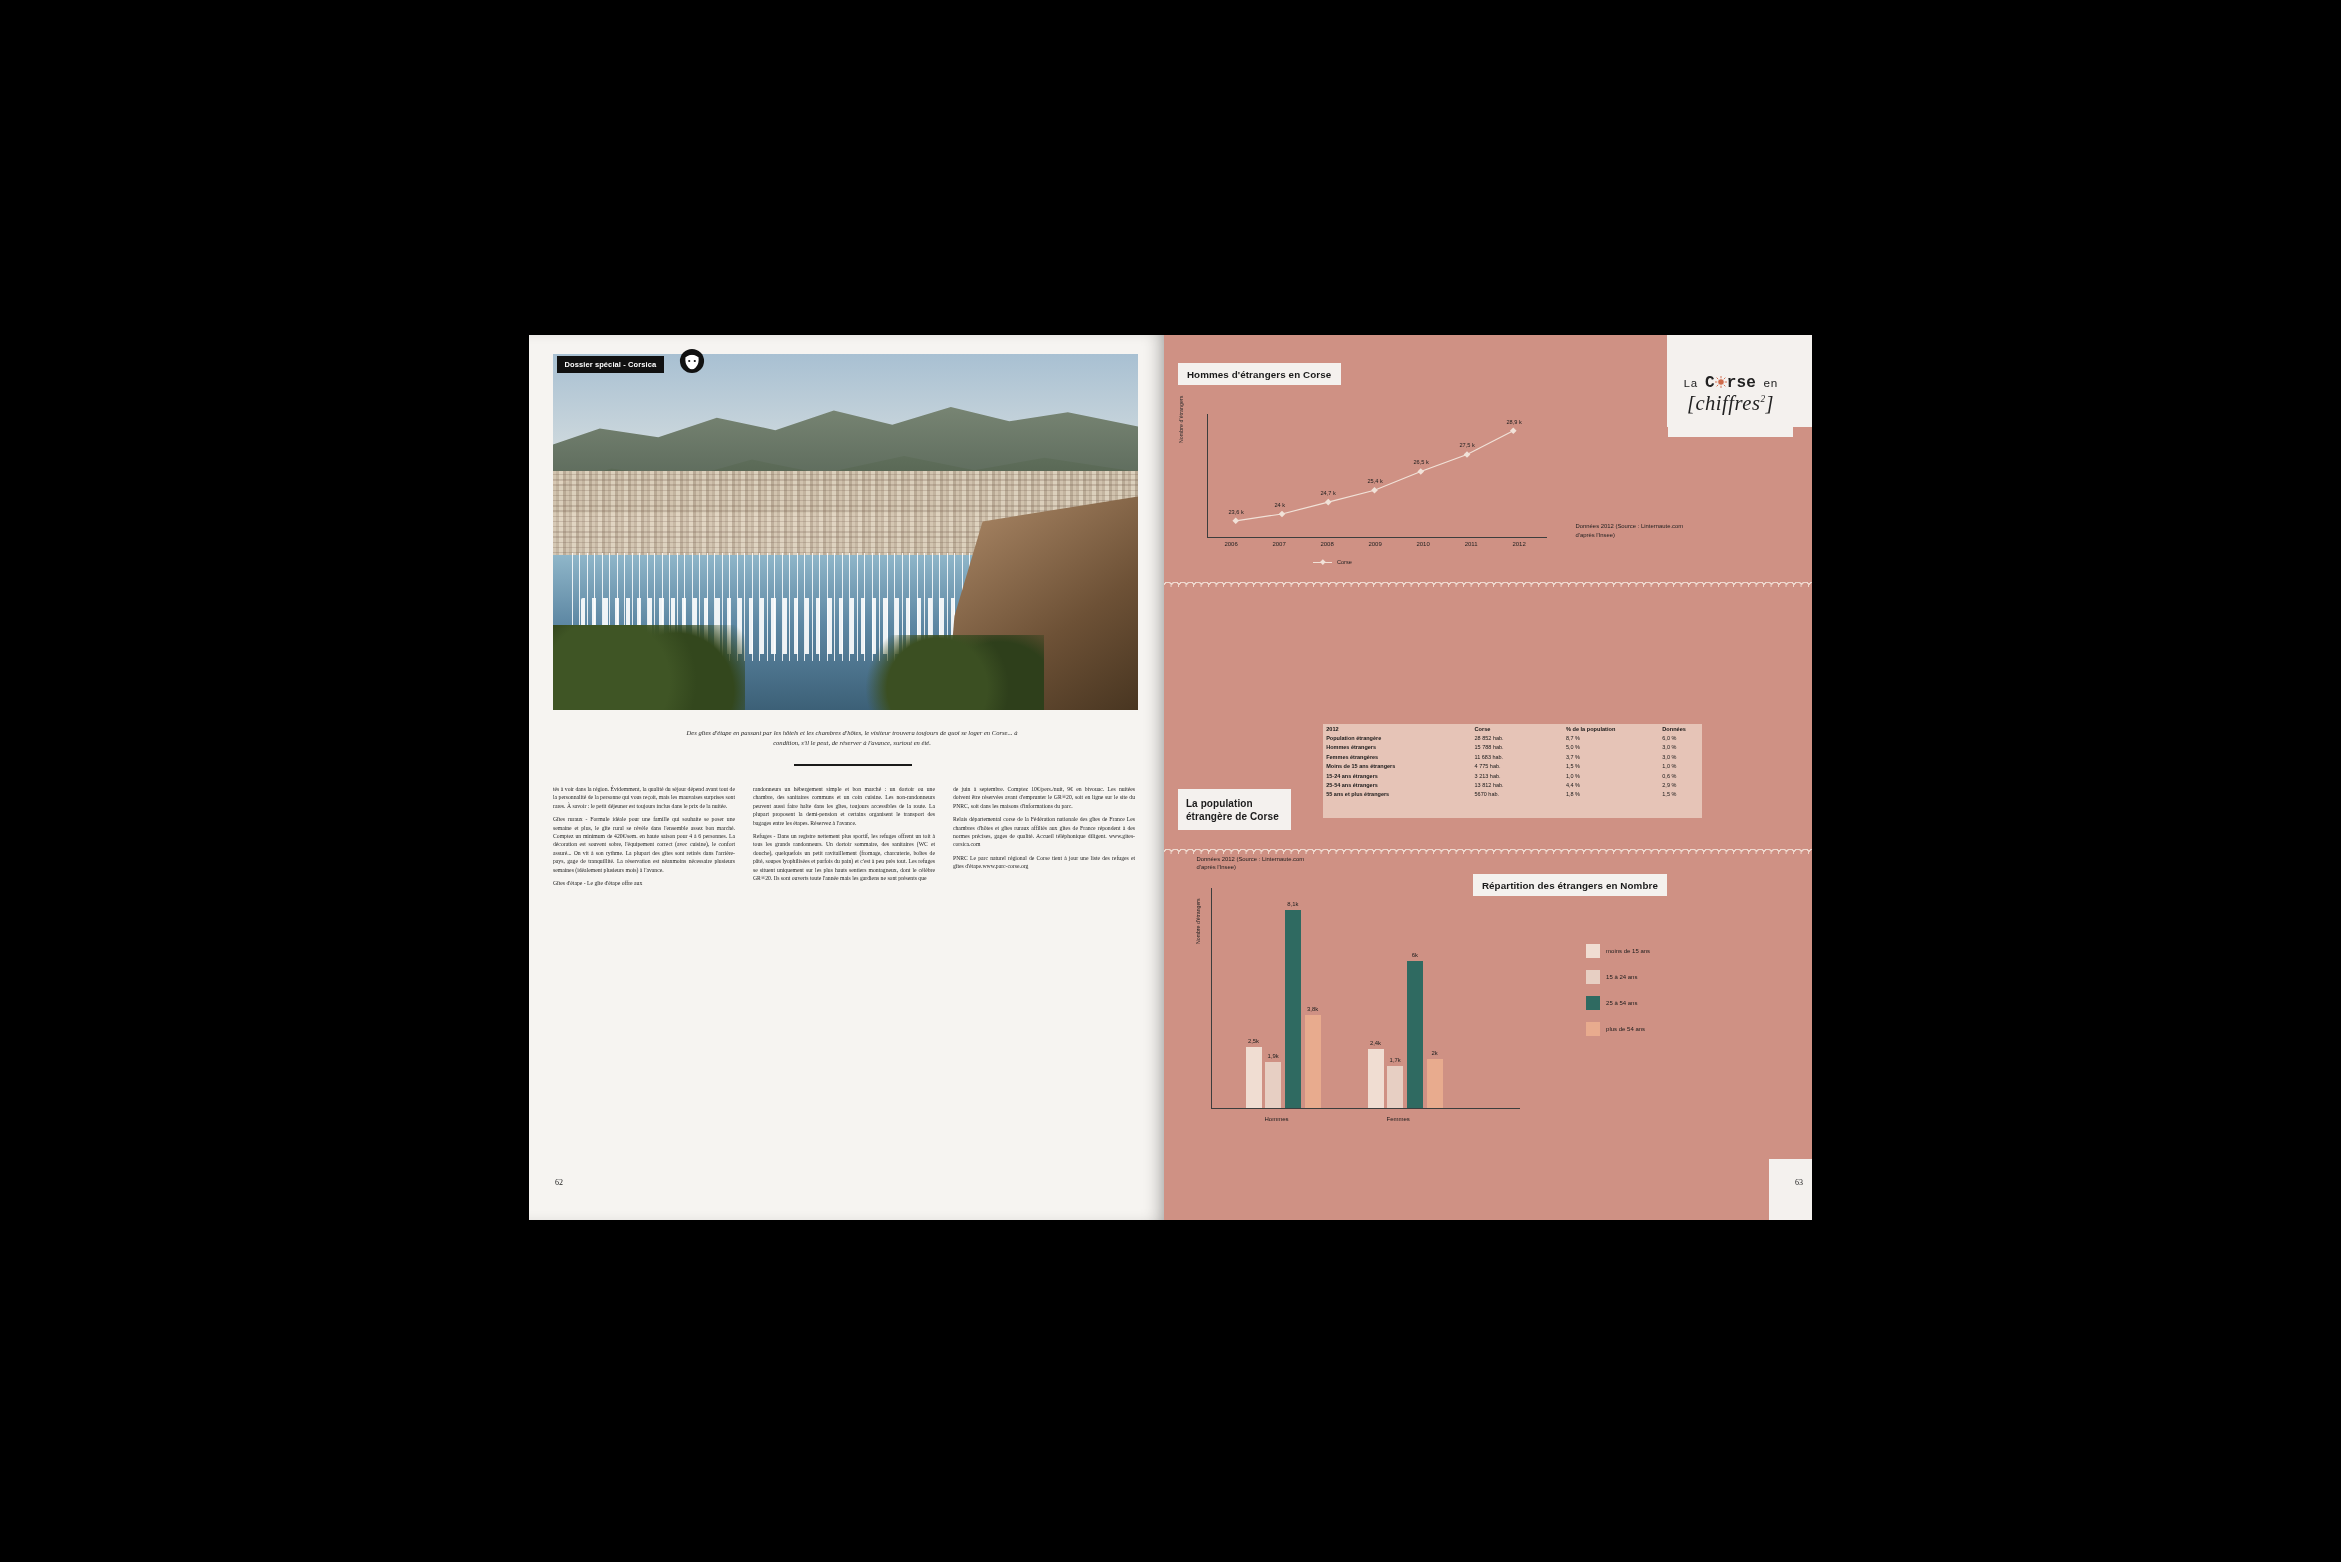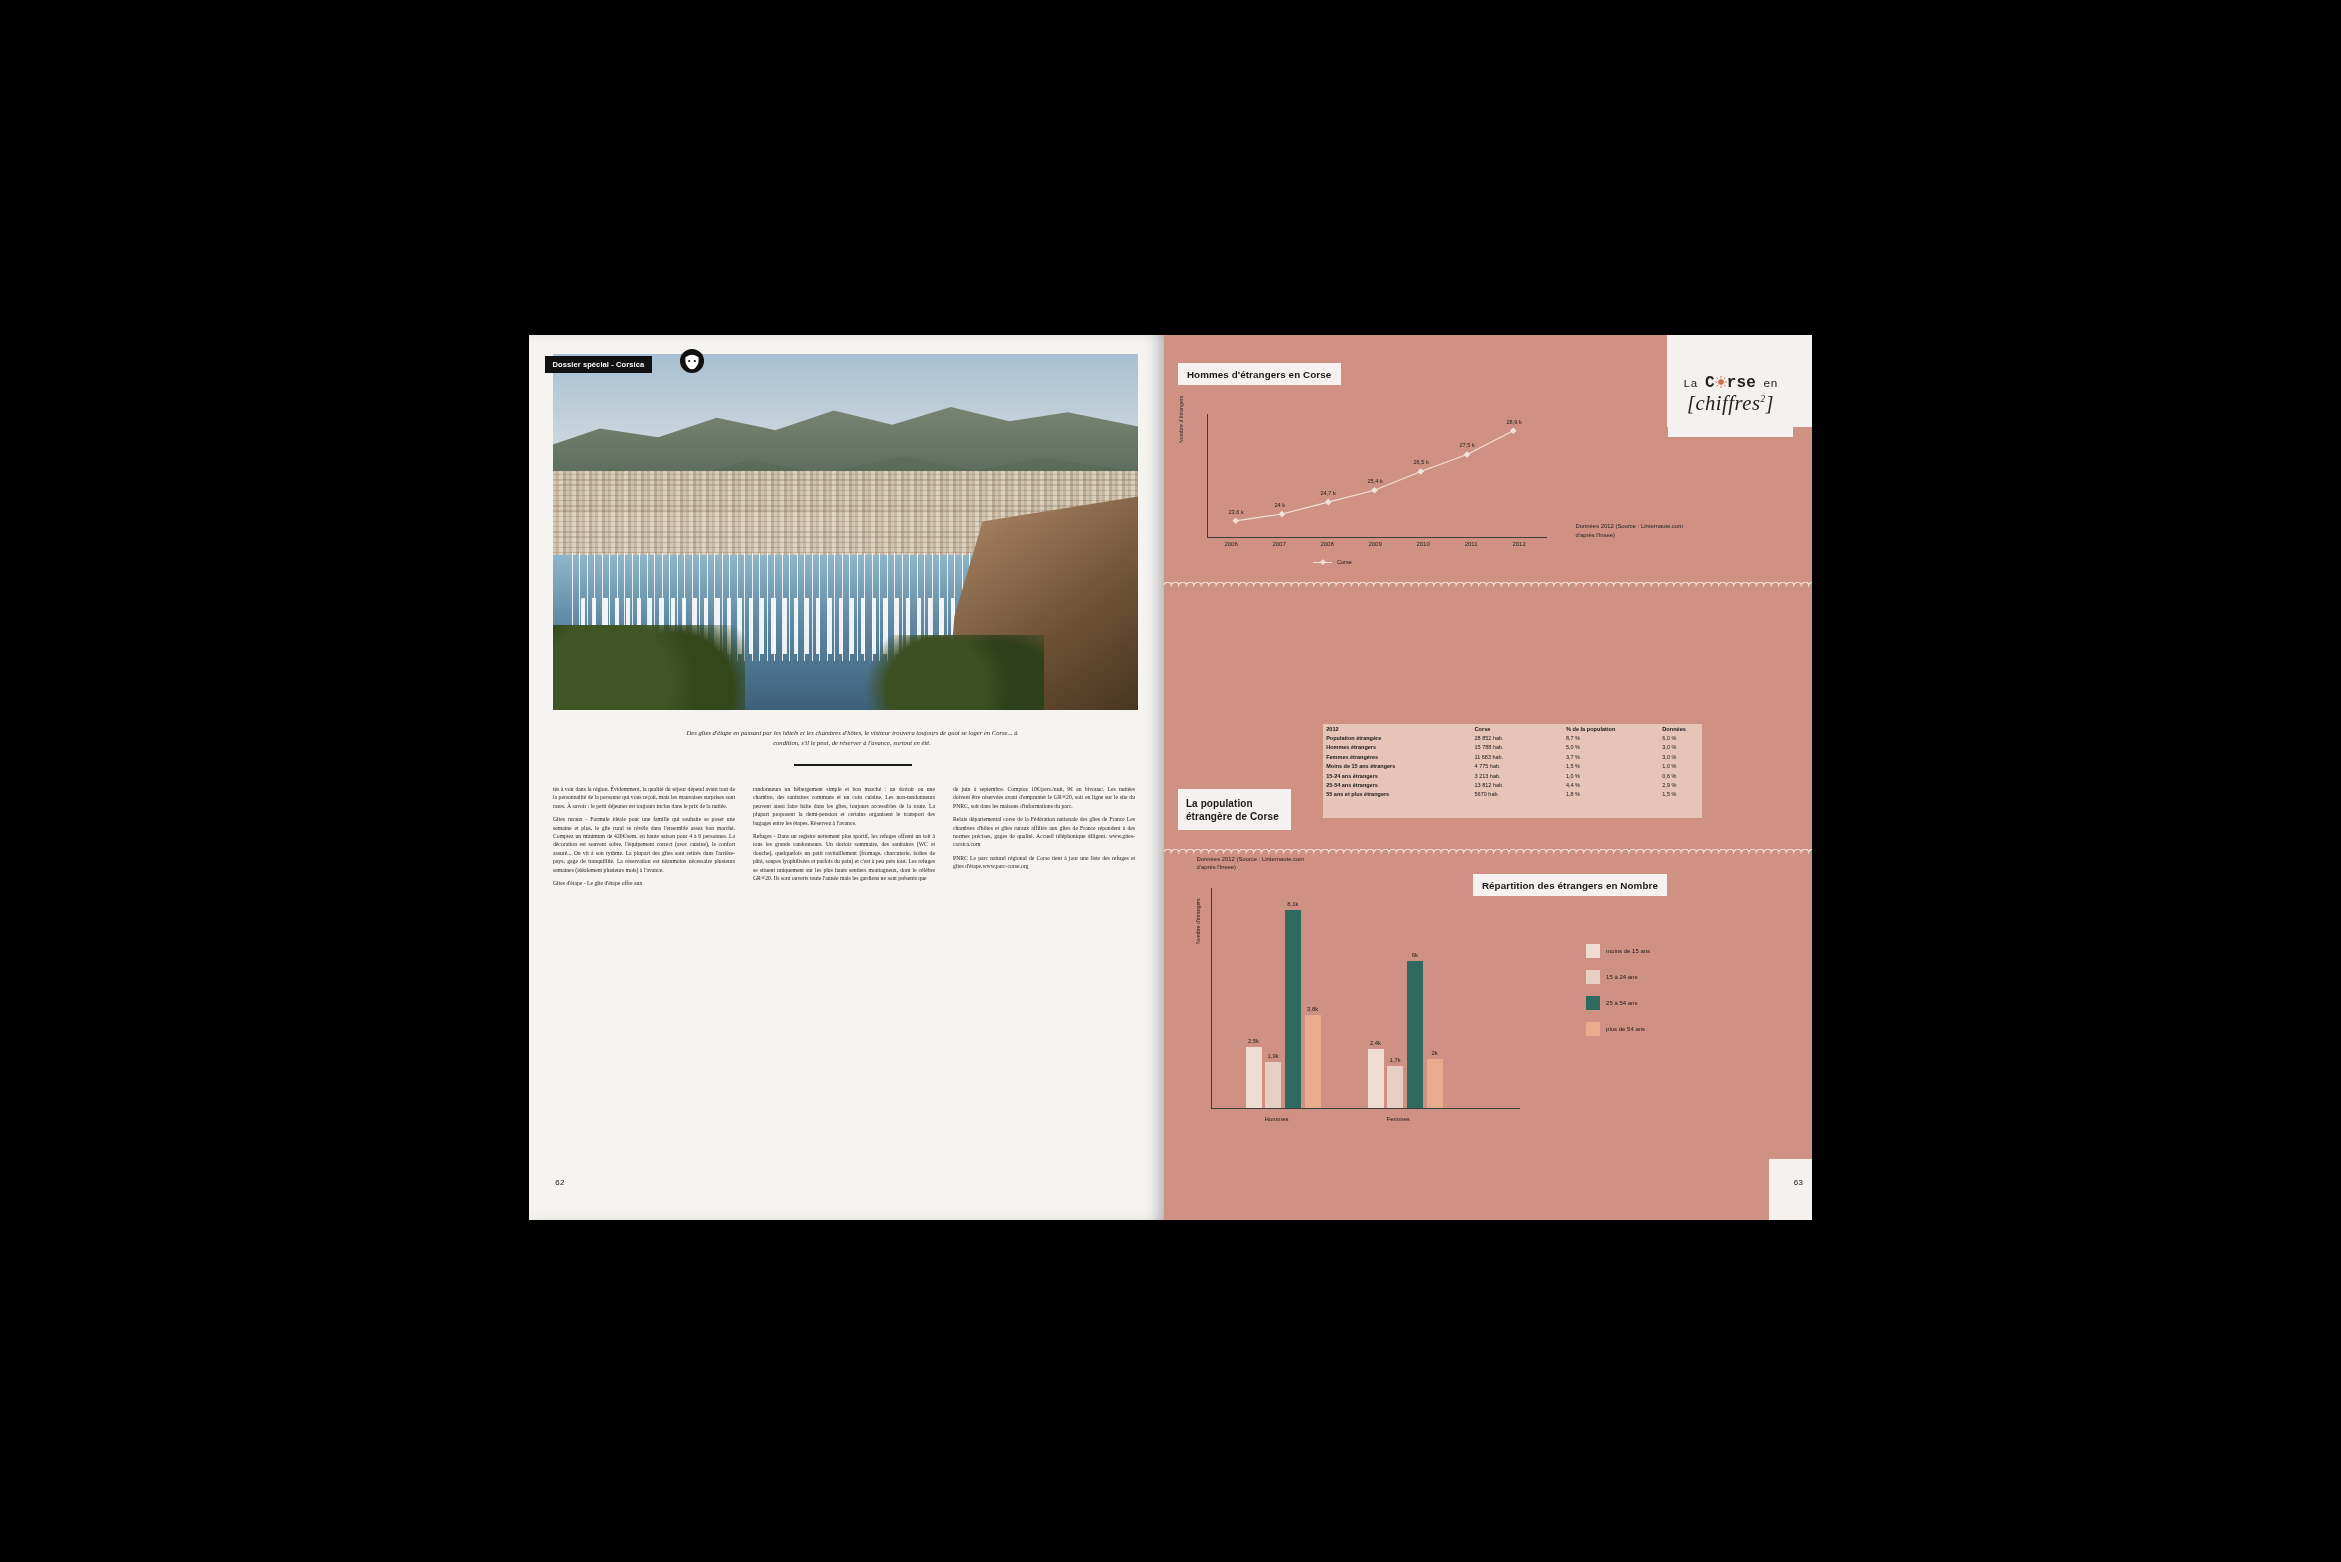--- a/index.html
+++ b/index.html
@@ -53,35 +53,35 @@
       background:linear-gradient(145deg,#b08c6a,#6d5136 60%,#45331f);
       clip-path:polygon(18% 12%,100% 0,100% 100%,0 100%,4% 55%);}
   .photo .foliage{position:absolute;left:-4.7px;bottom:-9.4px;width:197px;height:94px;
       background:radial-gradient(circle at 30% 60%,#3f5525 0 42%,rgba(63,85,37,0) 60%),
                  radial-gradient(circle at 65% 70%,#33471d 0 40%,rgba(51,71,29,0) 62%),
                  radial-gradient(circle at 12% 90%,#2b3c18 0 45%,rgba(43,60,24,0) 62%);}
   .photo .foliage2{position:absolute;right:94px;bottom:-14px;width:178px;height:89px;
       background:radial-gradient(circle at 40% 60%,#3b4f22 0 42%,rgba(59,79,34,0) 60%),
                  radial-gradient(circle at 75% 75%,#2e3f1b 0 40%,rgba(46,63,27,0) 62%);}
 
-  .tag{position:absolute;left:16px;top:20.6px;background:#111;color:#fff;
+  .tag{position:absolute;left:28px;top:20.6px;background:#111;color:#fff;
        font-size:7.5px;letter-spacing:0.1px;padding:4.2px 7.5px;font-weight:700;
        font-family:"Liberation Sans",sans-serif;display:flex;align-items:center;gap:4.7px;z-index:4;}
   .tag-emblem{position:absolute;left:150px;top:12px;width:26px;height:28px;z-index:5;}
 
   .caption{position:absolute;left:145px;top:393px;width:356px;text-align:center;
            font-family:"Liberation Serif",serif;font-style:italic;font-size:6.6px;line-height:1.55;color:#262626;}
   .rule{position:absolute;left:265px;top:429px;width:118px;height:2.3px;background:#1a1a1a;}
 
   .cols{position:absolute;left:24px;top:450px;width:585px;height:379px;
         display:flex;gap:18px;}
   .col{width:182px;font-family:"Liberation Serif",serif;font-size:5.7px;line-height:1.47;
        color:#1d1d1d;text-align:justify;}
   .col p{margin:0 0 5.2px 0;}
-  .folio{position:absolute;font-family:Liberation Mono, monospace;font-size:8px;color:#222;}
+  .folio{position:absolute;font-family:Liberation Serif, serif;font-size:8px;color:#222;}
   .folio-l{left:26px;top:843px;}
   .folio-r{right:9px;top:843px;}
 
   
   .rp-bg{position:absolute;left:0;top:0;width:649px;height:885px;background:#cf9184;}
   .rp-white-notch{position:absolute;right:0;top:0;width:145px;height:92px;background:#f4f1ee;}
   .rp-white-bottom{position:absolute;right:0;bottom:0;width:43px;height:61px;background:#f4f1ee;}
 
   .logo-box{position:absolute;right:19px;top:17px;width:125px;height:85px;background:#f4f1ee;
             display:flex;flex-direction:column;align-items:center;justify-content:center;}

